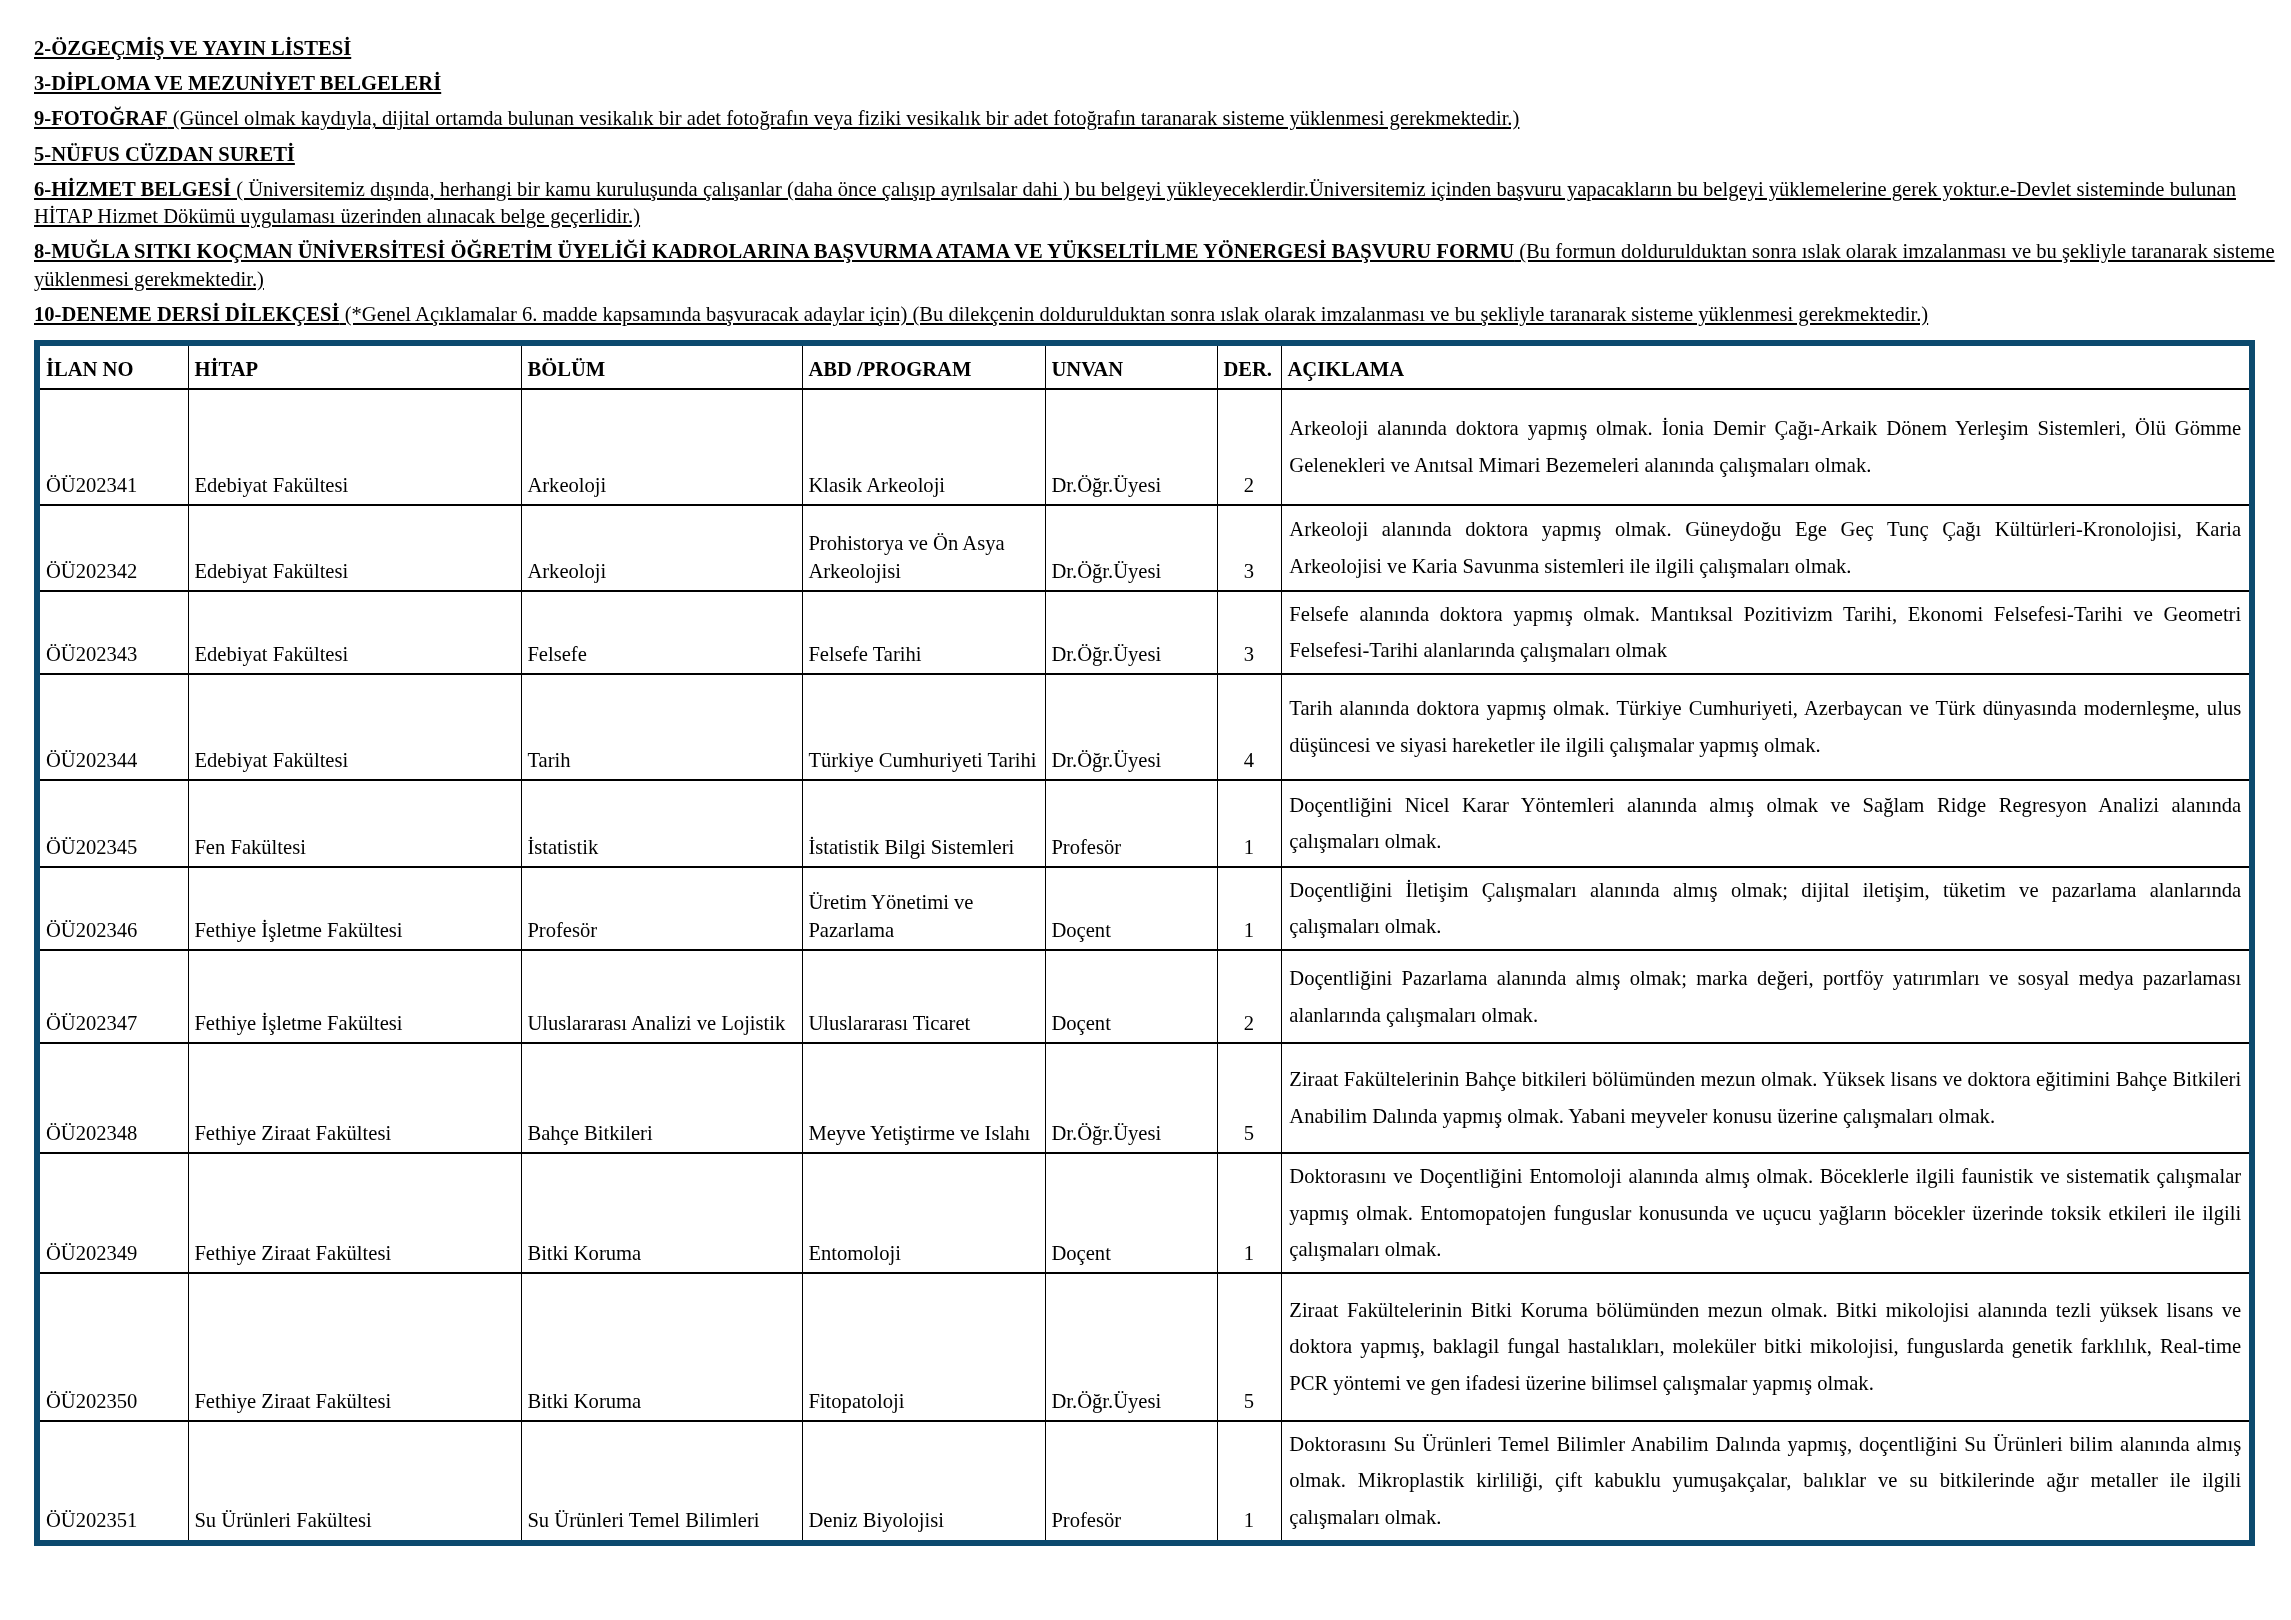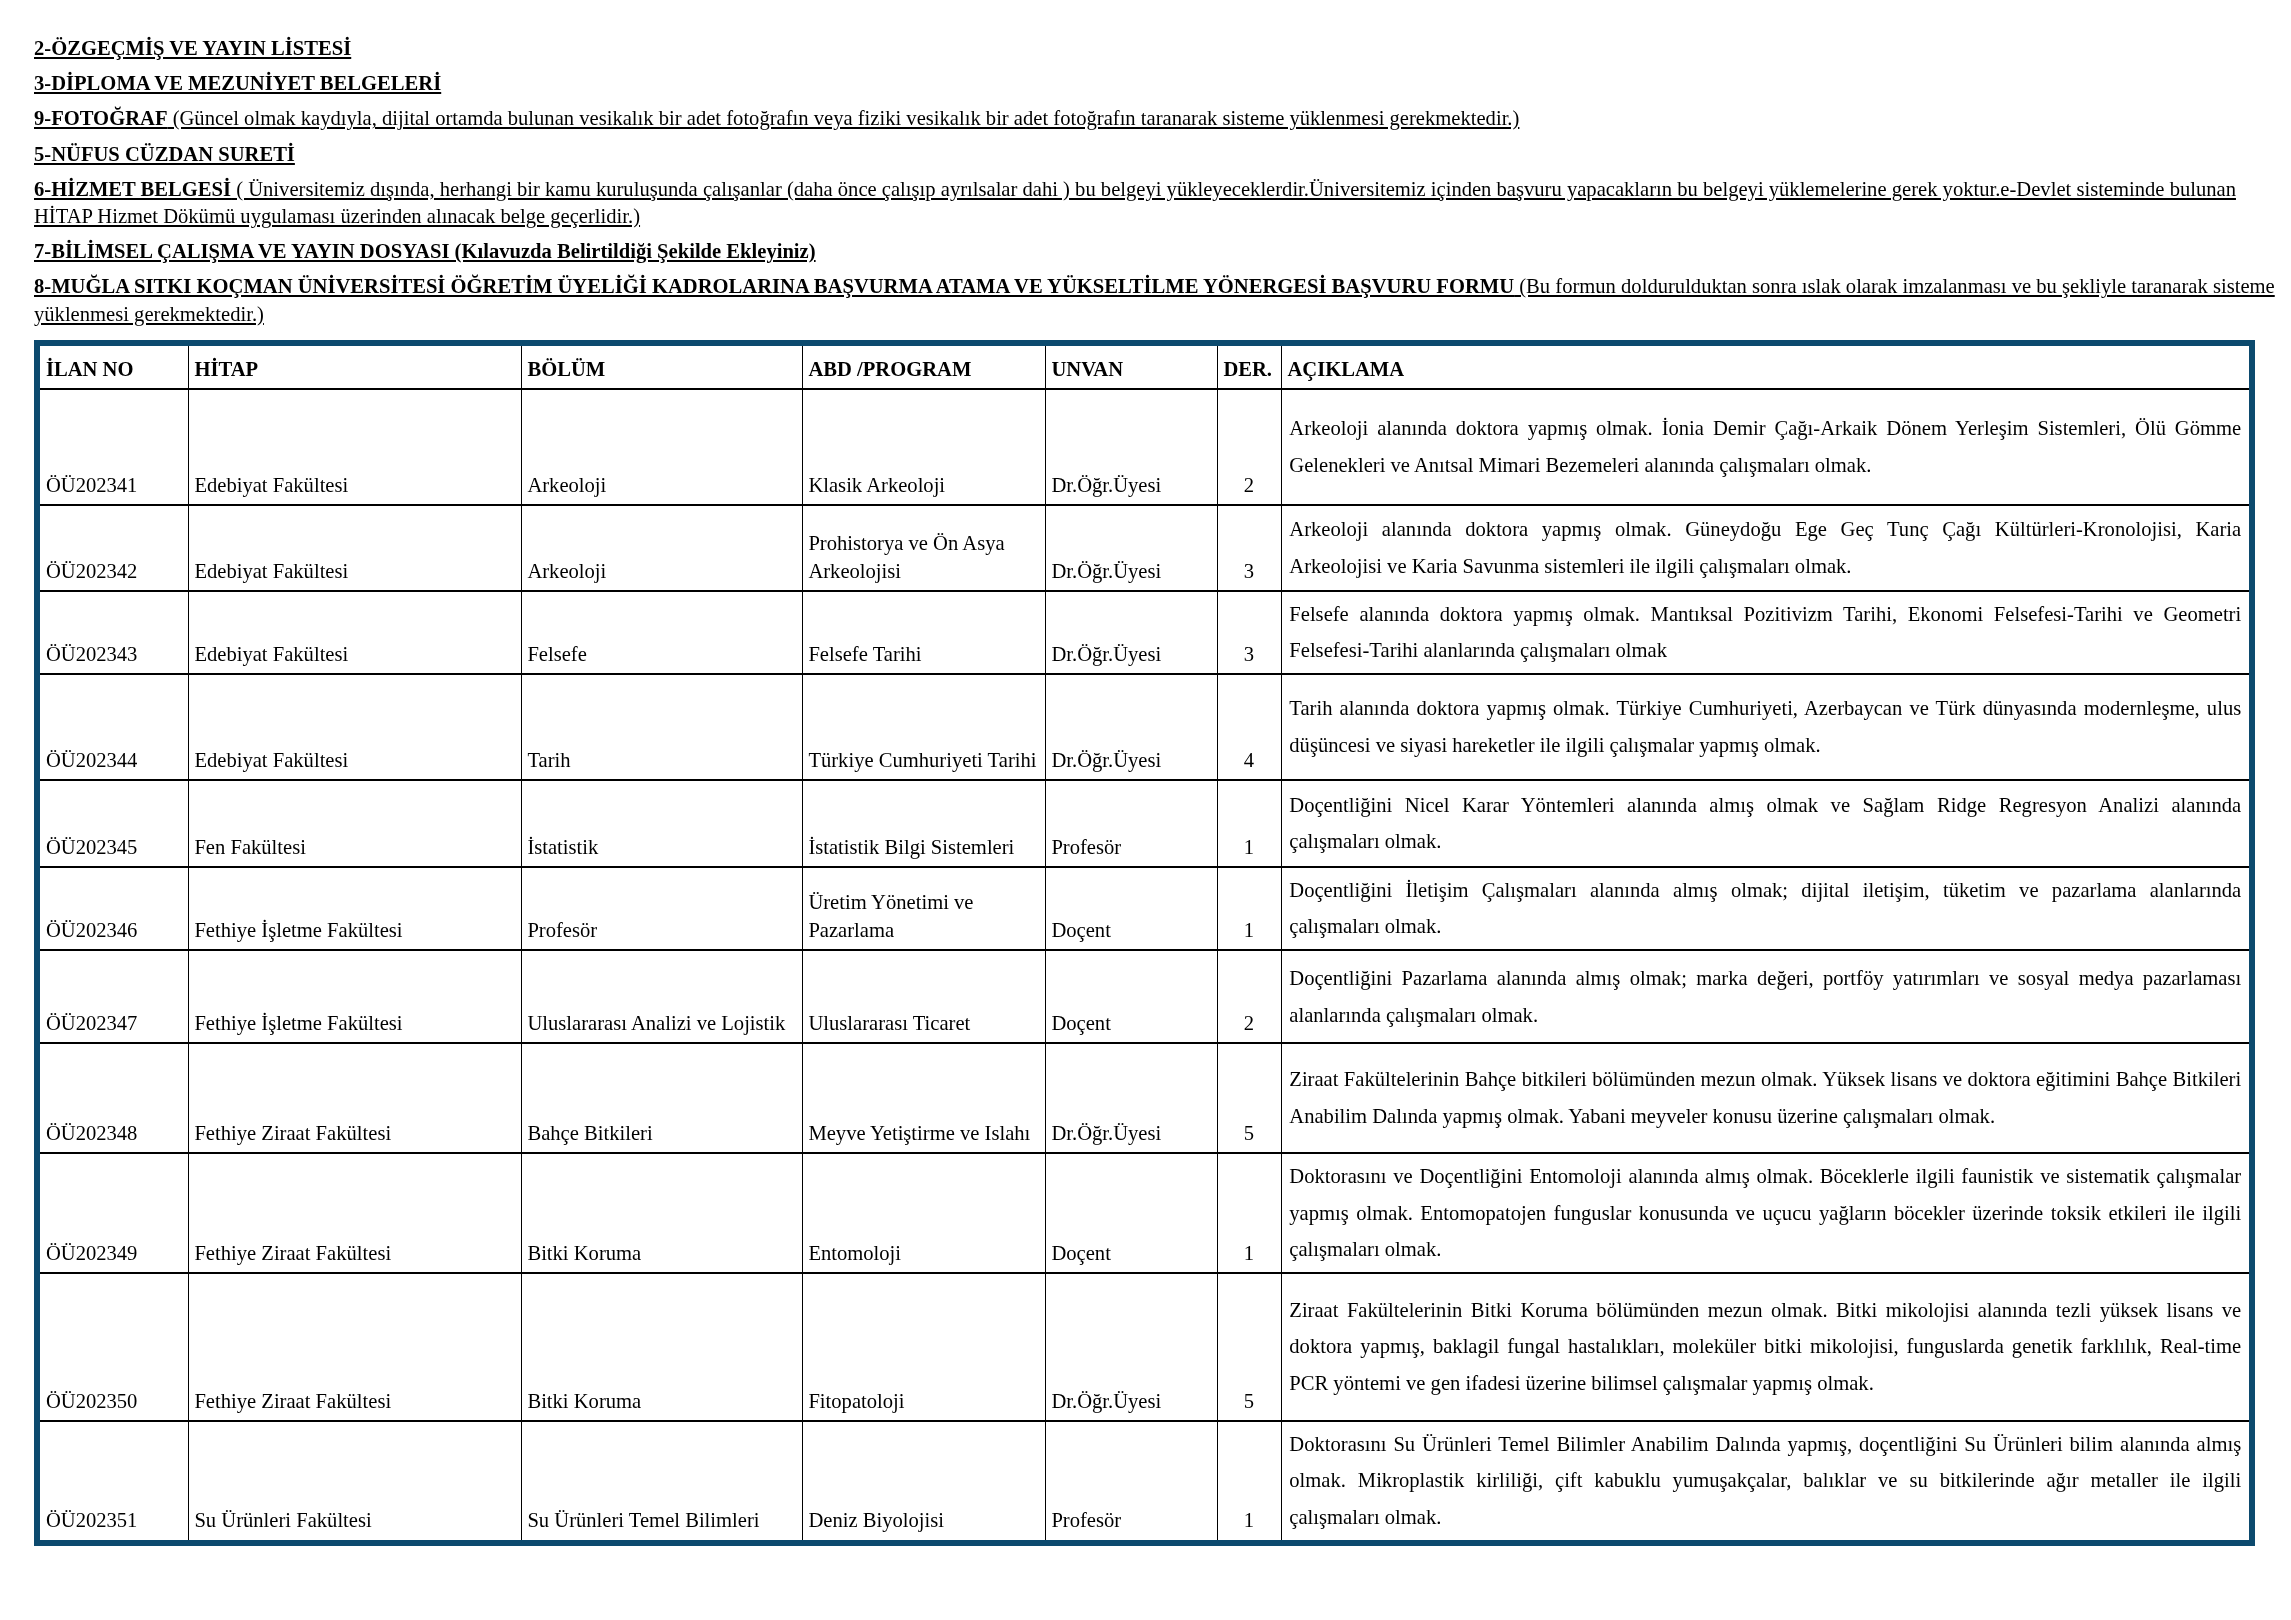--- a/index.html
+++ b/index.html
@@ -33,22 +33,22 @@
 </style>
 </head>
 <body>
 
 <div class="notes">
   <p class="note"><b>2-ÖZGEÇMİŞ VE YAYIN LİSTESİ</b><span></span></p>
   <p class="note"><b>3-DİPLOMA VE MEZUNİYET BELGELERİ</b><span></span></p>
   <p class="note"><b>9-FOTOĞRAF</b><span> (Güncel olmak kaydıyla, dijital ortamda bulunan vesikalık bir adet fotoğrafın veya fiziki vesikalık bir adet fotoğrafın taranarak sisteme yüklenmesi gerekmektedir.)</span></p>
   <p class="note"><b>5-NÜFUS CÜZDAN SURETİ</b><span></span></p>
   <p class="note"><b>6-HİZMET BELGESİ</b><span> ( Üniversitemiz dışında, herhangi bir kamu kuruluşunda çalışanlar (daha önce çalışıp ayrılsalar dahi ) bu belgeyi yükleyeceklerdir.Üniversitemiz içinden başvuru yapacakların bu belgeyi yüklemelerine gerek yoktur.e-Devlet sisteminde bulunan HİTAP Hizmet Dökümü uygulaması üzerinden alınacak belge geçerlidir.)</span></p>
-  <p class="note"><b>7-BİLİMSEL ÇALIŞMA VE YAYIN DOSYASI (Kılavuzda Belirtildiği Şekilde Ekleyiniz)</b><span></span></p>
   <p class="note"><b>8-MUĞLA SITKI KOÇMAN ÜNİVERSİTESİ ÖĞRETİM ÜYELİĞİ KADROLARINA BAŞVURMA ATAMA VE YÜKSELTİLME YÖNERGESİ BAŞVURU FORMU</b><span> (Bu formun doldurulduktan sonra ıslak olarak imzalanması ve bu şekliyle taranarak sisteme yüklenmesi gerekmektedir.)</span></p>
+  <p class="note"><b>10-DENEME DERSİ DİLEKÇESİ</b><span> (*Genel Açıklamalar 6. madde kapsamında başvuracak adaylar için) (Bu dilekçenin doldurulduktan sonra ıslak olarak imzalanması ve bu şekliyle taranarak sisteme yüklenmesi gerekmektedir.)</span></p>
 </div>
 
 <table class="vacancies">
   <colgroup>
     <col style="width:151px">
       <col style="width:333px">
       <col style="width:281px">
     <col style="width:243px">
       <col style="width:172px">
       <col style="width:64px">

